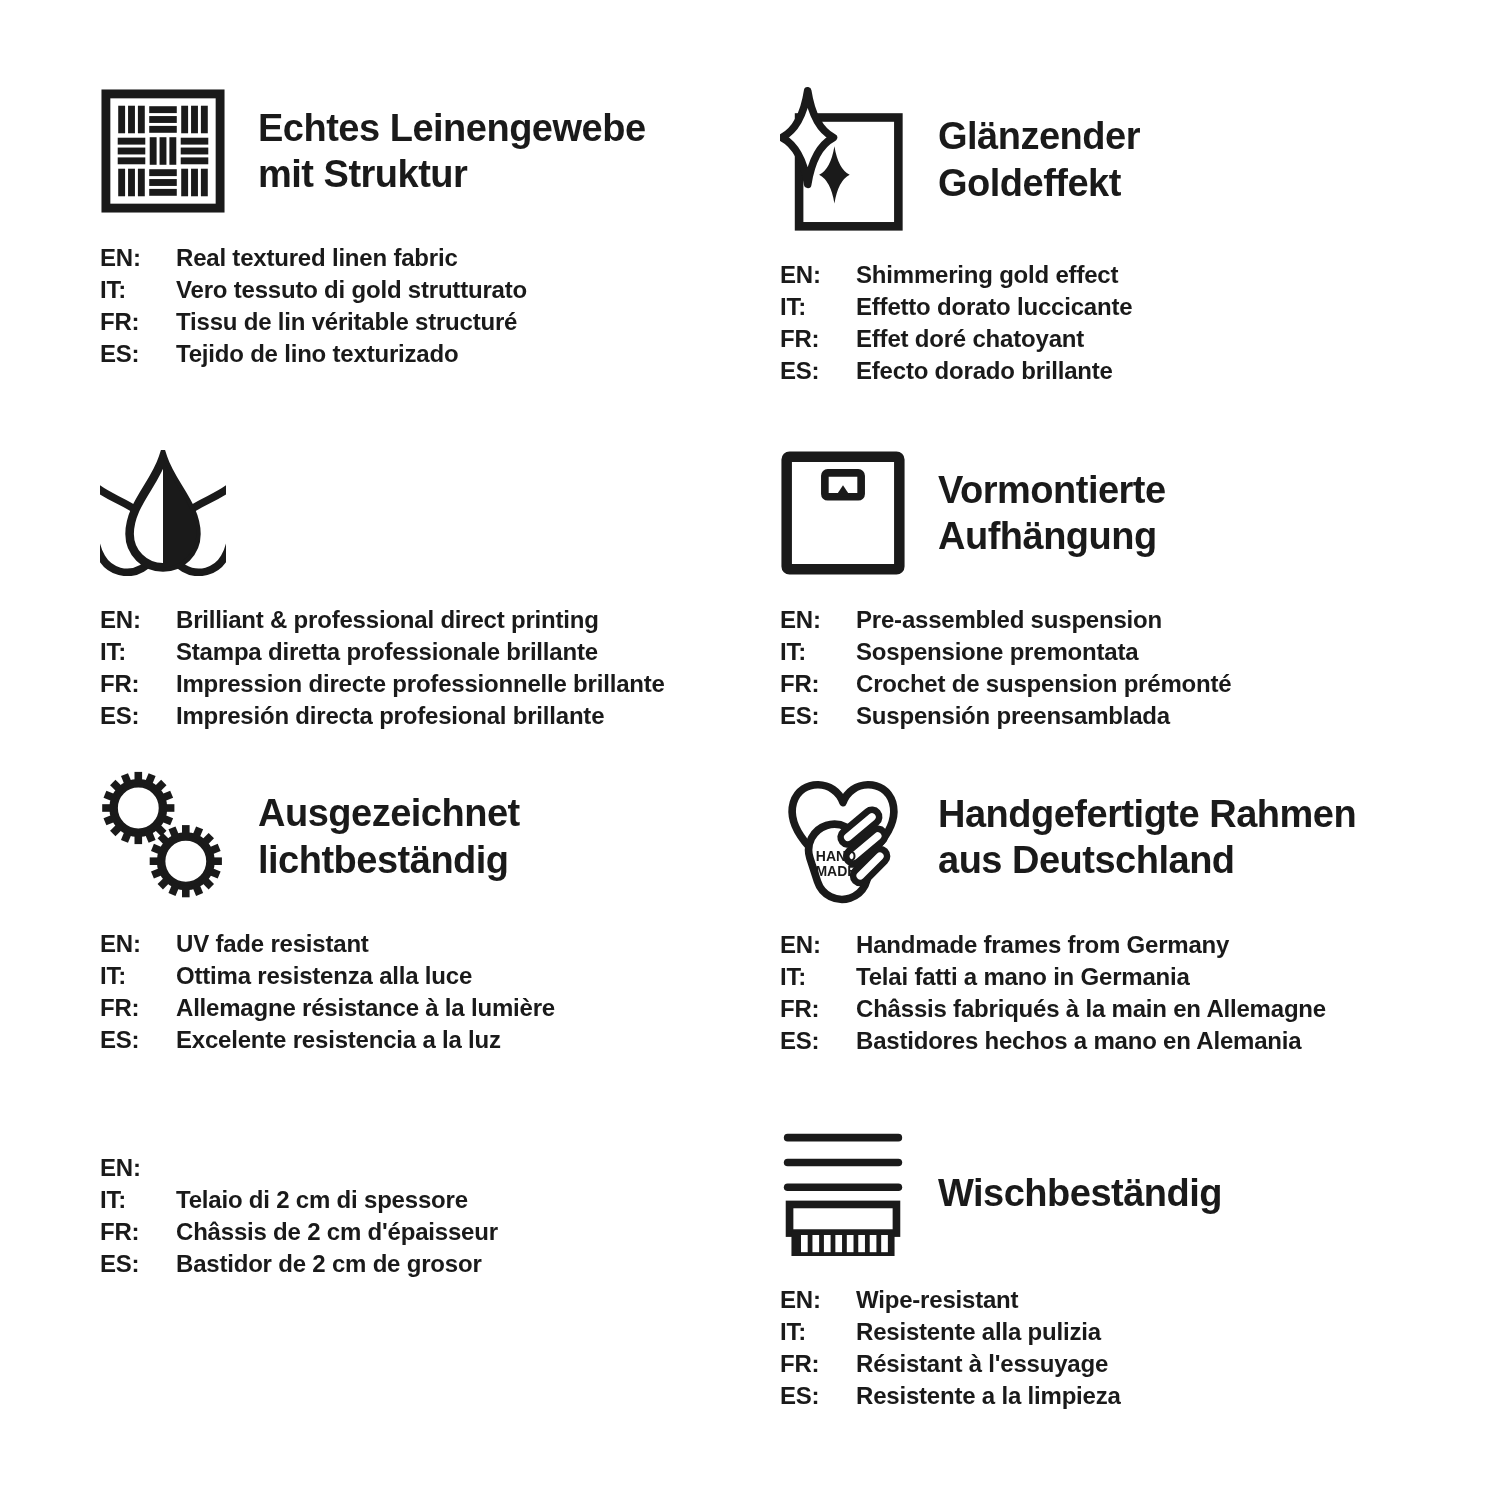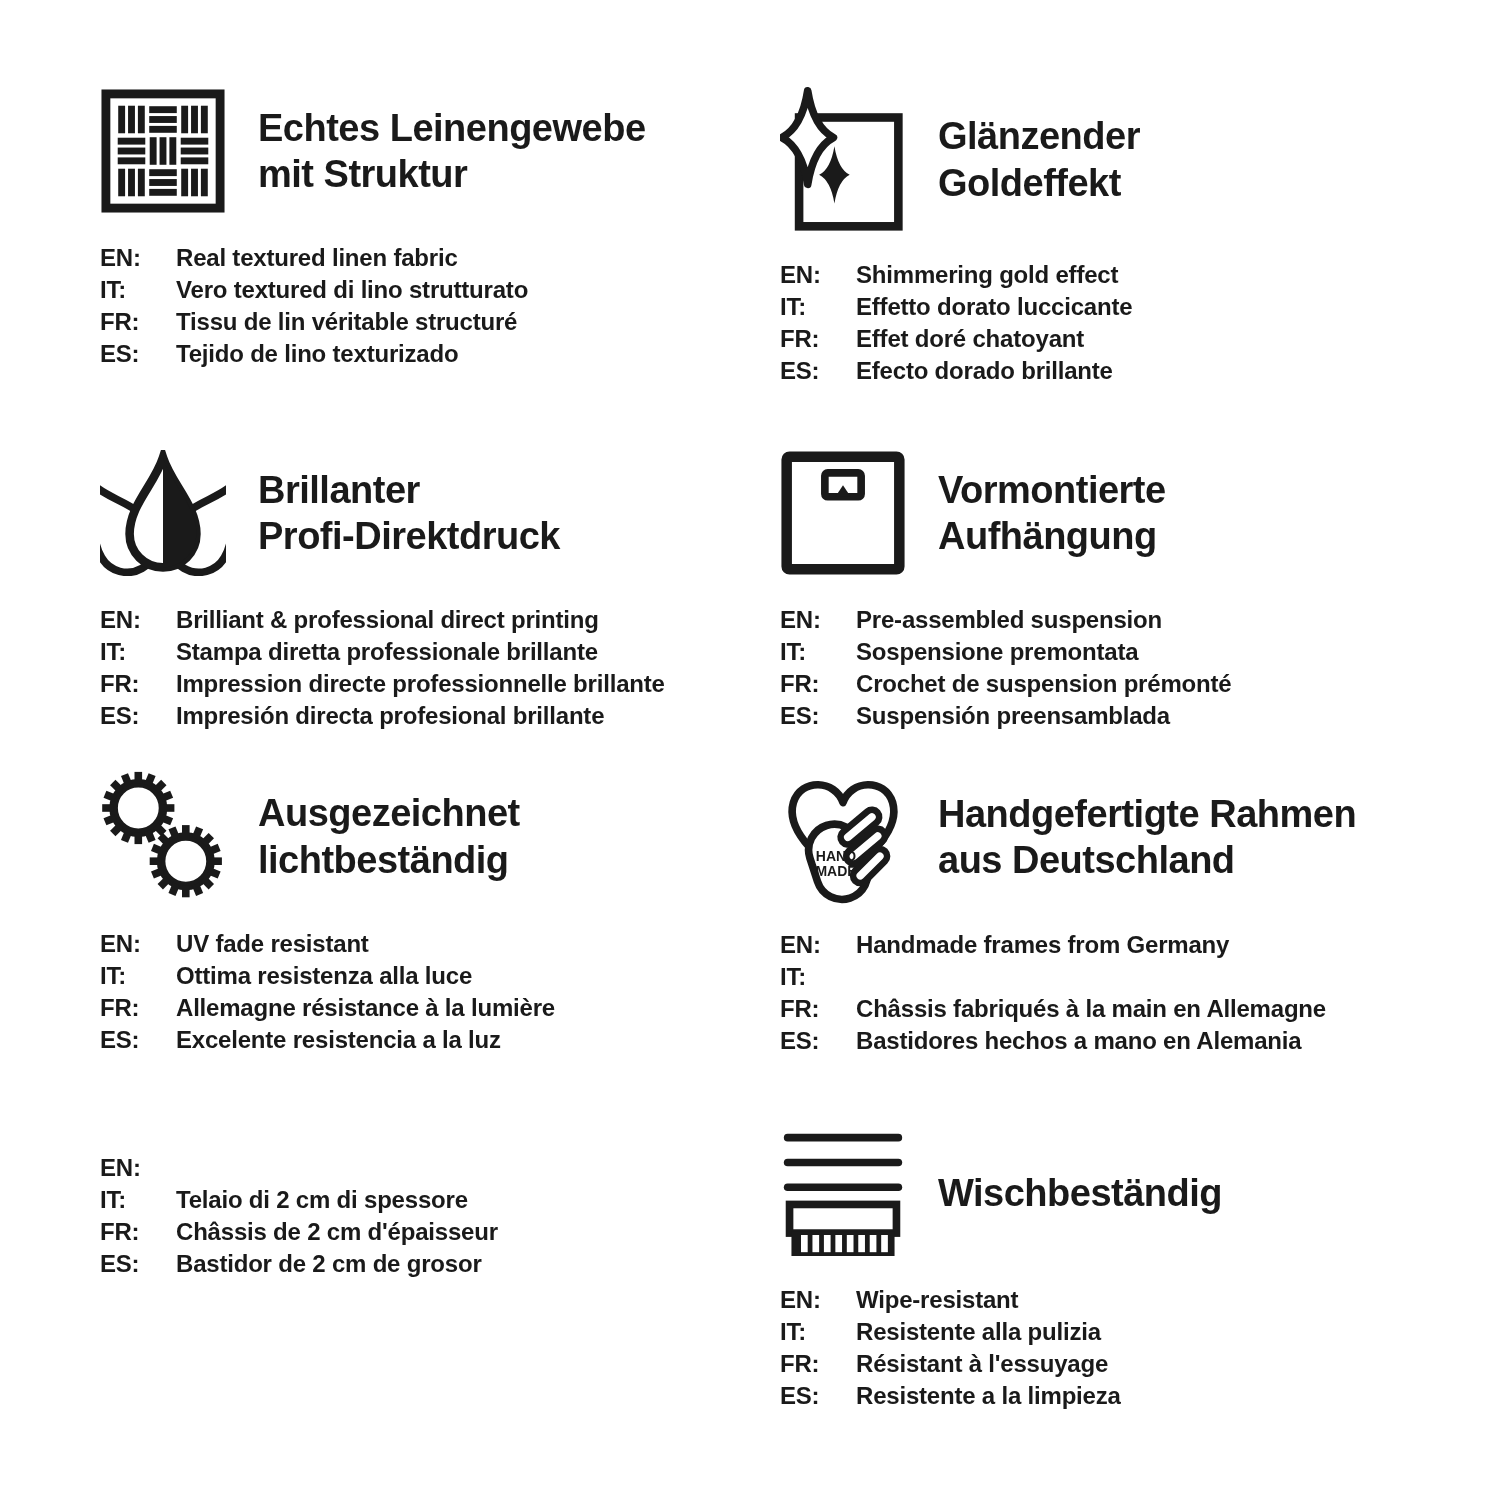--- a/index.html
+++ b/index.html
@@ -80,21 +80,21 @@
         <div class="title">Echtes Leinengewebe
 mit Struktur</div>
       </div>
       <div class="rows">
         <div class="row">
             <span class="lbl">EN:</span>
             <span class="txt">Real textured linen fabric</span>
           </div>
         <div class="row">
             <span class="lbl">IT:</span>
-            <span class="txt">Vero textured di lino strutturato</span>
+            <span class="txt">Vero tessuto di gold strutturato</span>
           </div>
         <div class="row">
             <span class="lbl">FR:</span>
             <span class="txt">Tissu de lin véritable structuré</span>
           </div>
         <div class="row">
             <span class="lbl">ES:</span>
             <span class="txt">Tejido de lino texturizado</span>
           </div>
       </div>
@@ -140,22 +140,20 @@
               <clipPath id="halfclip">
                   <rect x="66" y="0" width="66" height="132"></rect>
                 </clipPath>
             </defs>
             <path d="M0,-100 C8,-77 31,-60 31,-31 A31,31 0 1,1 -31,-31 C-31,-60 -8,-77 0,-100 Z" transform="translate(44,124) rotate(-30)" fill="#ffffff" stroke="#1a1a1a" stroke-width="8"></path>
             <path d="M0,-100 C8,-77 31,-60 31,-31 A31,31 0 1,1 -31,-31 C-31,-60 -8,-77 0,-100 Z" transform="translate(88,124) rotate(30)" fill="#ffffff" stroke="#1a1a1a" stroke-width="8"></path>
             <path d="M66,8 C75,36 101,58 101,88 A35,35 0 1,1 31,88 C31,58 57,36 66,8 Z" fill="#ffffff" stroke="#1a1a1a" stroke-width="9"></path>
             <path d="M66,8 C75,36 101,58 101,88 A35,35 0 1,1 31,88 C31,58 57,36 66,8 Z" clip-path="url(#halfclip)" class="fl"></path>
           </svg>
         </span>
-        <div class="title">Brillanter
-Profi-Direktdruck</div>
       </div>
       <div class="rows">
         <div class="row">
             <span class="lbl">EN:</span>
             <span class="txt">Brilliant &amp; professional direct printing</span>
           </div>
         <div class="row">
             <span class="lbl">IT:</span>
             <span class="txt">Stampa diretta professionale brillante</span>
           </div>
@@ -289,20 +287,21 @@
         <div class="title">Handgefertigte Rahmen
 aus Deutschland</div>
       </div>
       <div class="rows">
         <div class="row">
             <span class="lbl">EN:</span>
             <span class="txt">Handmade frames from Germany</span>
           </div>
         <div class="row">
             <span class="lbl">IT:</span>
+            <span class="txt">Telai fatti a mano in Germania</span>
           </div>
         <div class="row">
             <span class="lbl">FR:</span>
             <span class="txt">Châssis fabriqués à la main en Allemagne</span>
           </div>
         <div class="row">
             <span class="lbl">ES:</span>
             <span class="txt">Bastidores hechos a mano en Alemania</span>
           </div>
       </div>

